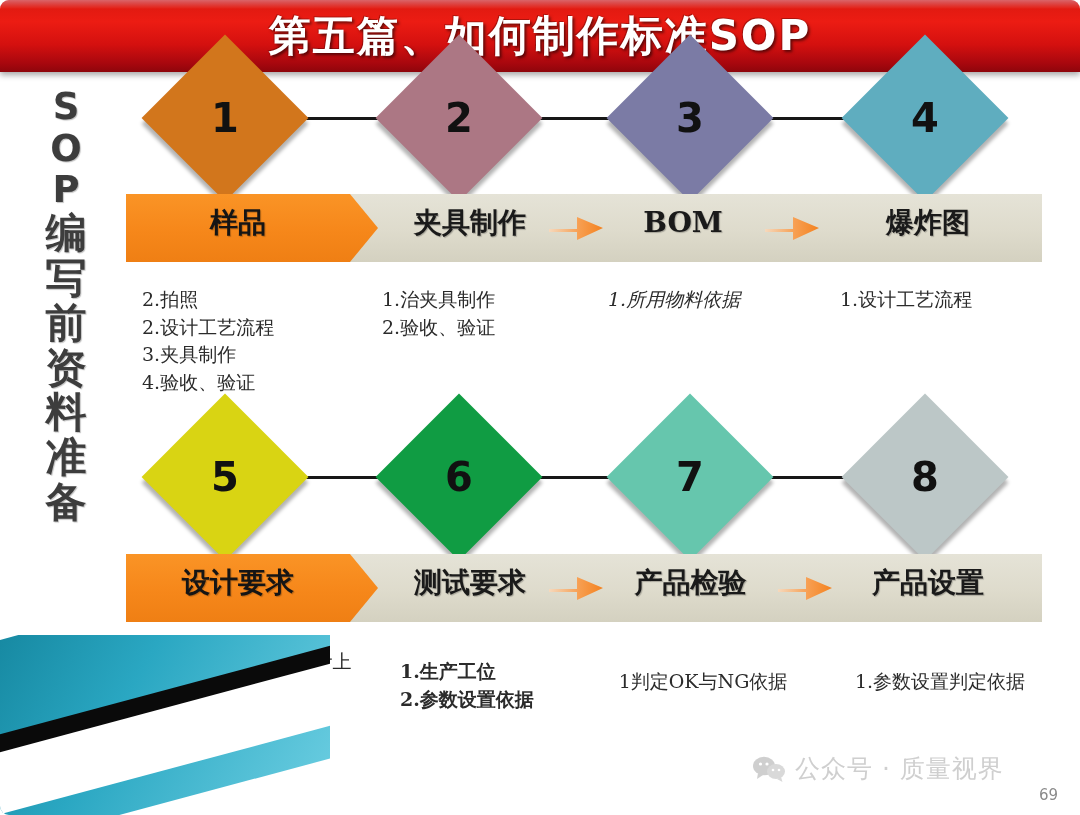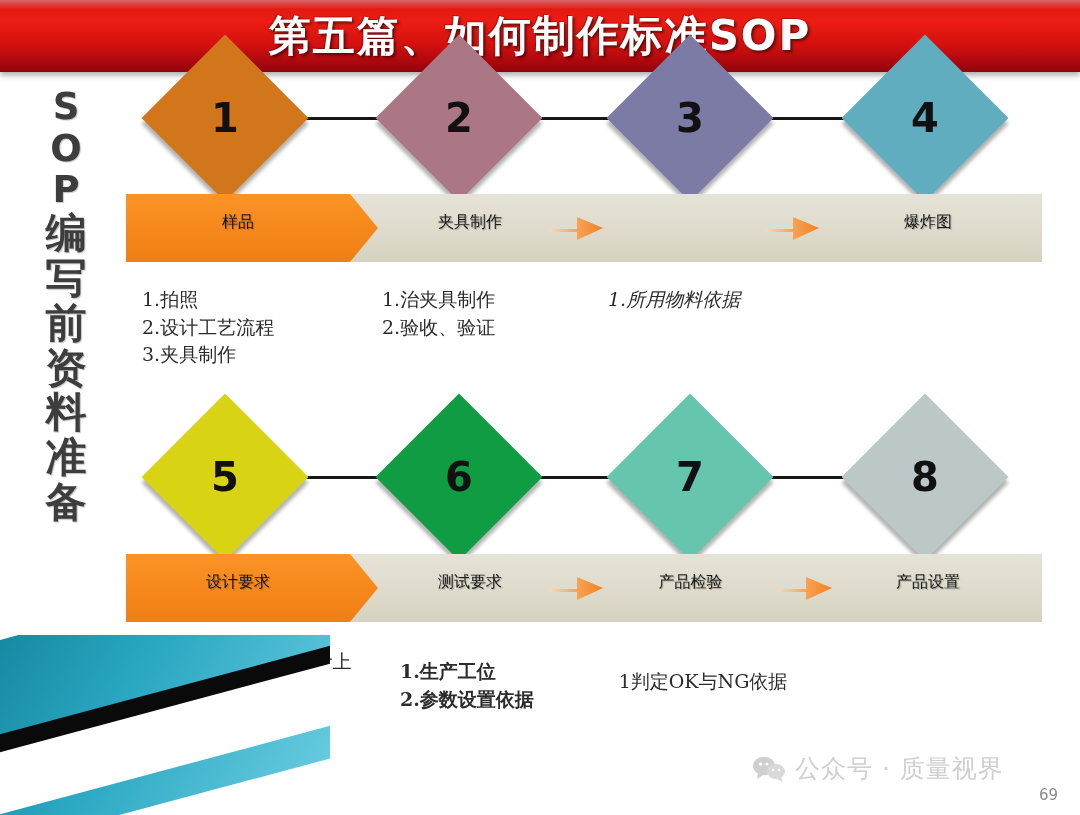--- a/index.html
+++ b/index.html
@@ -2,21 +2,21 @@
 <html><head>
 <meta charset="utf-8">
 <style>
   html,body{margin:0;padding:0;}
   body{
     width:1080px;height:815px;overflow:hidden;
     background:#ffffff;
     font-family:"Liberation Serif","DejaVu Serif",serif;
     position:relative;
   }
-  #slide{position:absolute;left:0;top:0;width:1080px;height:815px;overflow:hidden;background:#fff;}
+  #slide{position:absolute;left:0;top:0;width:1080px;height:815px;overflow:hidden;background:#fff;border-radius:9px;}
 
   
   .title-bar{
     position:absolute;left:0;top:0;width:1080px;height:72px;
     background:linear-gradient(to bottom,
        #c4060c 0%, #e11a11 10%, #ec1c13 30%, #d4100f 62%, #a8070e 88%, #8e050b 100%);
     box-shadow:0 3px 6px rgba(0,0,0,.35);
   }
   .title-bar:after{
     content:"";position:absolute;left:0;top:0;width:100%;height:9px;
@@ -66,21 +66,21 @@
     position:absolute;height:68px;
     background:linear-gradient(to bottom,#e5e3d7 0%,#dedbcc 55%,#d4d1c0 100%);
   }
   .ribbon-first{
     position:absolute;left:0;top:0;height:68px;width:252px;
     background:linear-gradient(to bottom,#fa9426 0%,#f6871a 55%,#ef7f14 100%);
     clip-path:polygon(0 0, 224px 0, 252px 50%, 224px 100%, 0 100%);
   }
   .ribbon-seg{
     position:absolute;top:0;height:57px;display:flex;align-items:center;justify-content:center;
-    font-weight:normal;font-size:16px;color:#1a1a1a;
+    font-weight:bold;font-size:28px;color:#1a1a1a;
     font-family:"DejaVu Serif","Liberation Serif",serif;
     text-shadow:1px 1px 1px rgba(0,0,0,.25);
     white-space:nowrap;
   }
   .ribbon-seg.first{color:#151515;}
   .arrow{
     position:absolute;top:20px;width:54px;height:28px;
   }
 
   
@@ -170,49 +170,56 @@
   </div>
 
   <div class="ribbon" style="left:126px;top:194px;width:916px;">
     <div class="ribbon-first"></div>
   </div>
   <div class="ribbon-seg first" style="left:126px;top:194px;width:224px;">
     <span>样品</span>
   </div>
   <div class="ribbon-seg" style="left:380px;top:194px;width:180px;">
     <span>夹具制作</span>
+  </div>
+  <div class="ribbon-seg" style="left:608px;top:194px;width:150px;">
+    <span>BOM</span>
   </div>
   <div class="ribbon-seg" style="left:838px;top:194px;width:180px;">
     <span>爆炸图</span>
   </div>
   <svg class="arrow" style="left:549px;top:214px;" viewBox="0 0 54 28">
     <defs>
         <linearGradient id="ag1" x1="0" y1="0" x2="1" y2="0">
       <stop offset="0%" stop-color="#f6d9bd"></stop>
           <stop offset="55%" stop-color="#f79f52"></stop>
           <stop offset="100%" stop-color="#f4821f"></stop>
     </linearGradient>
       </defs>
     <path d="M0 15 L28 15 L28 3 L54 14 L28 26 L28 18 L0 18 Z" fill="url(#ag1)"></path>
   </svg>
   <svg class="arrow" style="left:765px;top:214px;" viewBox="0 0 54 28">
     <path d="M0 15 L28 15 L28 3 L54 14 L28 26 L28 18 L0 18 Z" fill="url(#ag1)"></path>
   </svg>
 
   <div class="bullets" style="left:142px;top:286px;width:230px;">
-    <div>1.拍照</div>
+    <div>2.拍照</div>
     <div>2.设计工艺流程</div>
     <div>3.夹具制作</div>
+    <div>4.验收、验证</div>
   </div>
   <div class="bullets" style="left:382px;top:286px;width:220px;">
     <div>1.治夹具制作</div>
     <div>2.验收、验证</div>
   </div>
   <div class="bullets" style="left:608px;top:286px;width:220px;font-style:italic;">
     <div>1.所用物料依据</div>
+  </div>
+  <div class="bullets" style="left:840px;top:286px;width:220px;">
+    <div>1.设计工艺流程</div>
   </div>
 
   <div class="conn" style="left:286px;top:476px;width:116px;"></div>
   <div class="conn" style="left:519px;top:476px;width:113px;"></div>
   <div class="conn" style="left:749px;top:476px;width:118px;"></div>
   <div class="dot" style="left:282px;top:473px;"></div>
   <div class="dot" style="left:398px;top:473px;"></div>
   <div class="dot" style="left:515px;top:473px;"></div>
   <div class="dot" style="left:628px;top:473px;"></div>
   <div class="dot" style="left:745px;top:473px;"></div>
@@ -255,20 +262,23 @@
 
   <div class="bullets wrap center" style="left:140px;top:648px;width:215px;">
     <div>1.生产工艺要满足设计上的特殊需求</div>
   </div>
   <div class="bullets" style="left:400px;top:658px;width:215px;font-weight:bold;">
     <div>1.生产工位</div>
     <div>2.参数设置依据</div>
   </div>
   <div class="bullets wrap center" style="left:614px;top:668px;width:178px;">
     <div>1判定OK与NG依据</div>
+  </div>
+  <div class="bullets wrap center" style="left:845px;top:668px;width:190px;">
+    <div>1.参数设置判定依据</div>
   </div>
 
   <div class="corner-wrap">
     <div class="corner-teal"></div>
     <div class="corner-black"></div>
     <div class="corner-white"></div>
   </div>
 
   <div class="watermark">
     <svg width="34" height="28" viewBox="0 0 34 28">

